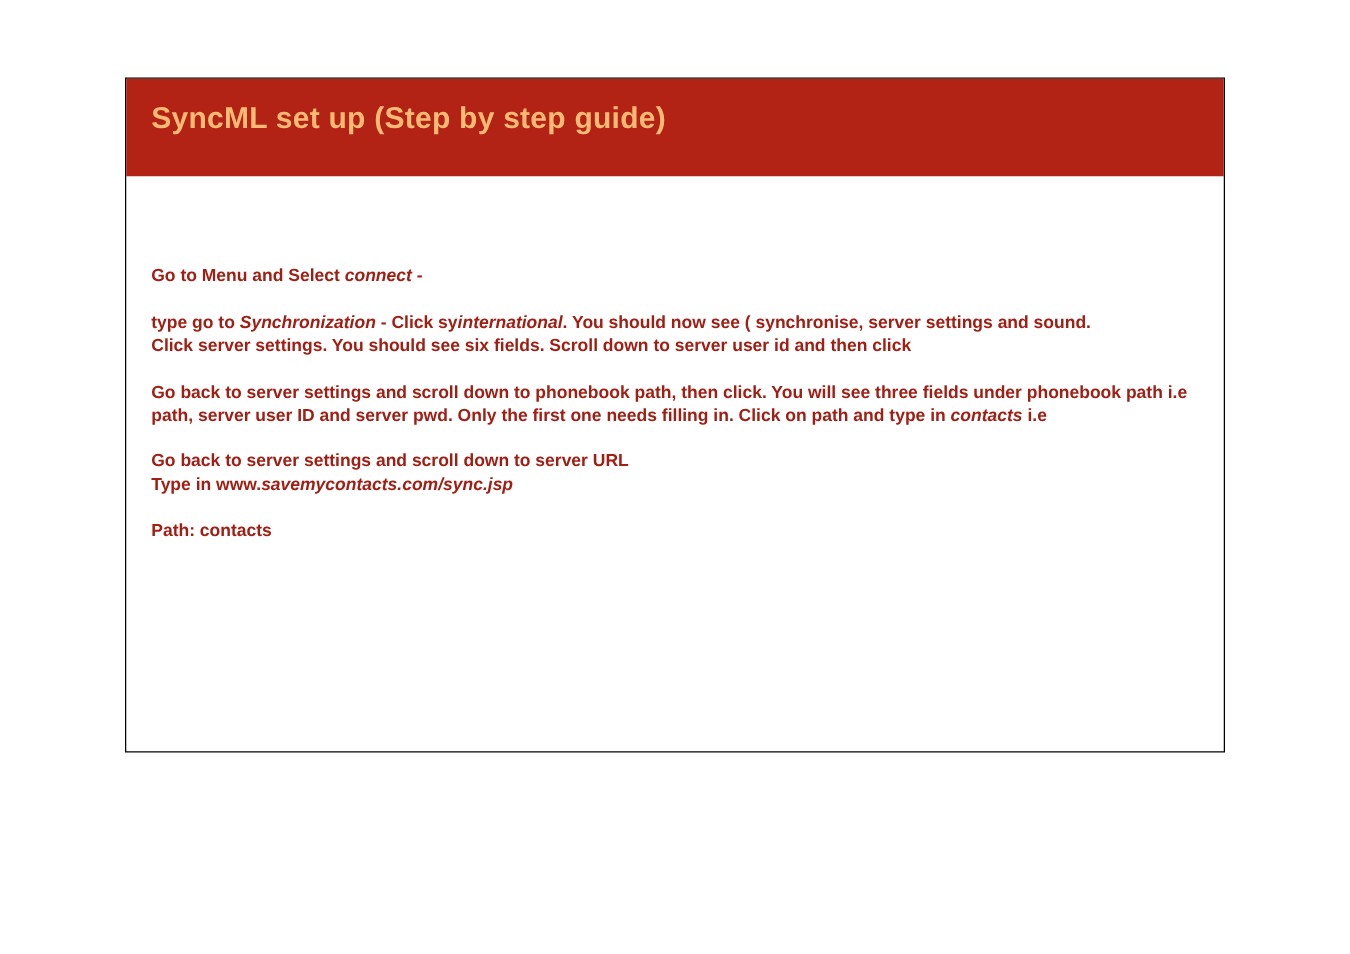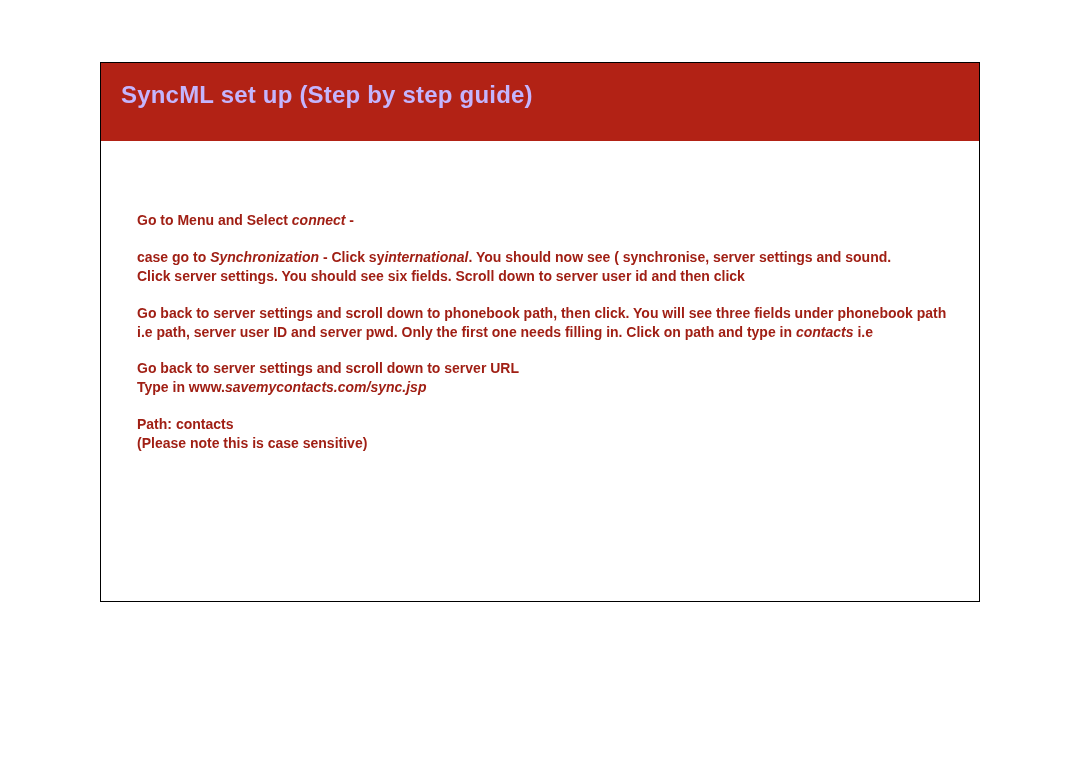--- a/index.html
+++ b/index.html
@@ -16,39 +16,39 @@
     top: 62px;
     left: 100px;
     width: 880px;
     height: 540px;
     border: 1.5px solid #000;
     box-sizing: border-box;
     background: #fff;
   }
   .header {
     background: #b22215;
-    color: #c4b5fd;
+    color: #fdba74;
     padding: 18px 20px 32px 20px;
     box-sizing: border-box;
   }
   .header h1 {
     margin: 0;
     font-size: 24px;
     font-weight: 700;
     letter-spacing: 0.2px;
   }
   .body-area {
     padding: 70px 20px 20px 20px;
     color: #a01f14;
     font-size: 14px;
     font-weight: 700;
     line-height: 1.35;
   }
   .para {
-    margin: 0 0 18px 16px;
+    margin: 0 0 18px 0;
   }
   .para.tight {
     margin-bottom: 0;
   }
   .italic {
     font-style: italic;
   }
 </style>
 </head>
 <body>
@@ -57,33 +57,32 @@
   <div class="header">
     <h1>SyncML set up (Step by step guide)</h1>
   </div>
   <div class="body-area">
 
     <p class="para">
       <span>Go to Menu and Select </span><span class="italic">connect</span><span>  -</span>
     </p>
 
     <p class="para">
-      <span>case go to </span><span class="italic">Synchronization</span><span>  - Click sy</span><span class="italic">international</span><span>.  You should now see ( synchronise, server settings and sound.</span><br>
+      <span>type go to </span><span class="italic">Synchronization</span><span>  - Click sy</span><span class="italic">international</span><span>.  You should now see ( synchronise, server settings and sound.</span><br>
       <span>Click  server settings.  You should see six fields. Scroll down to server user id and then click</span><br>
     </p>
 
 
     <p class="para">
       <span>Go back to server settings and scroll down to phonebook path, then click. You will see three fields under phonebook path i.e path, server user ID and server pwd. Only the first  one needs filling in. Click on path and type in </span><span class="italic">contacts </span><span>i.e</span>
     </p>
 
     <p class="para">
       <span>Go back to server settings and scroll down to server URL</span><br>
       <span>Type in  www.</span><span class="italic">savemycontacts.com/sync.jsp</span>
     </p>
 
     <p class="para tight">
       <span>Path: contacts</span><br>
-      <span>(Please note this is case sensitive)</span>
     </p>
 
   </div>
 </div>
 
 </body></html>

